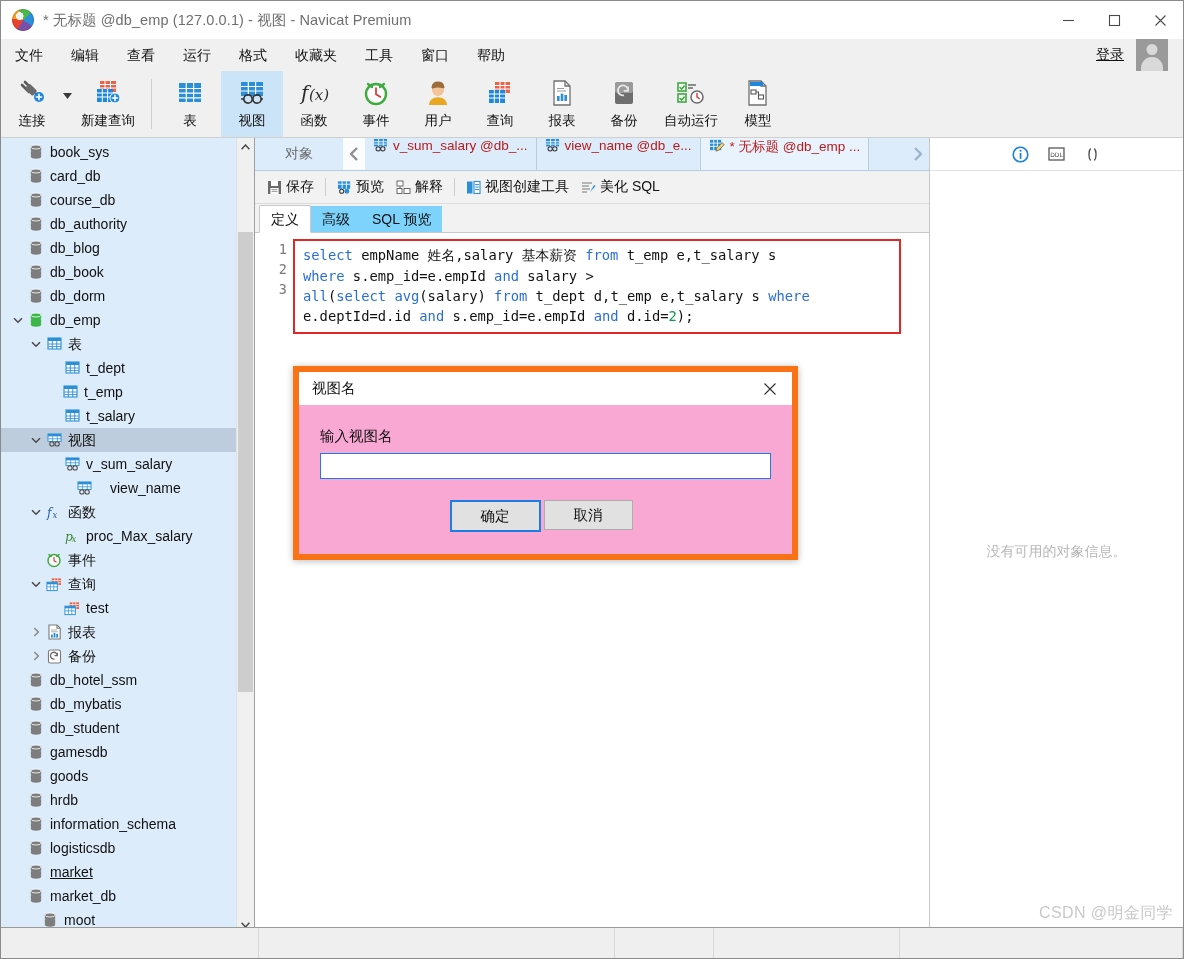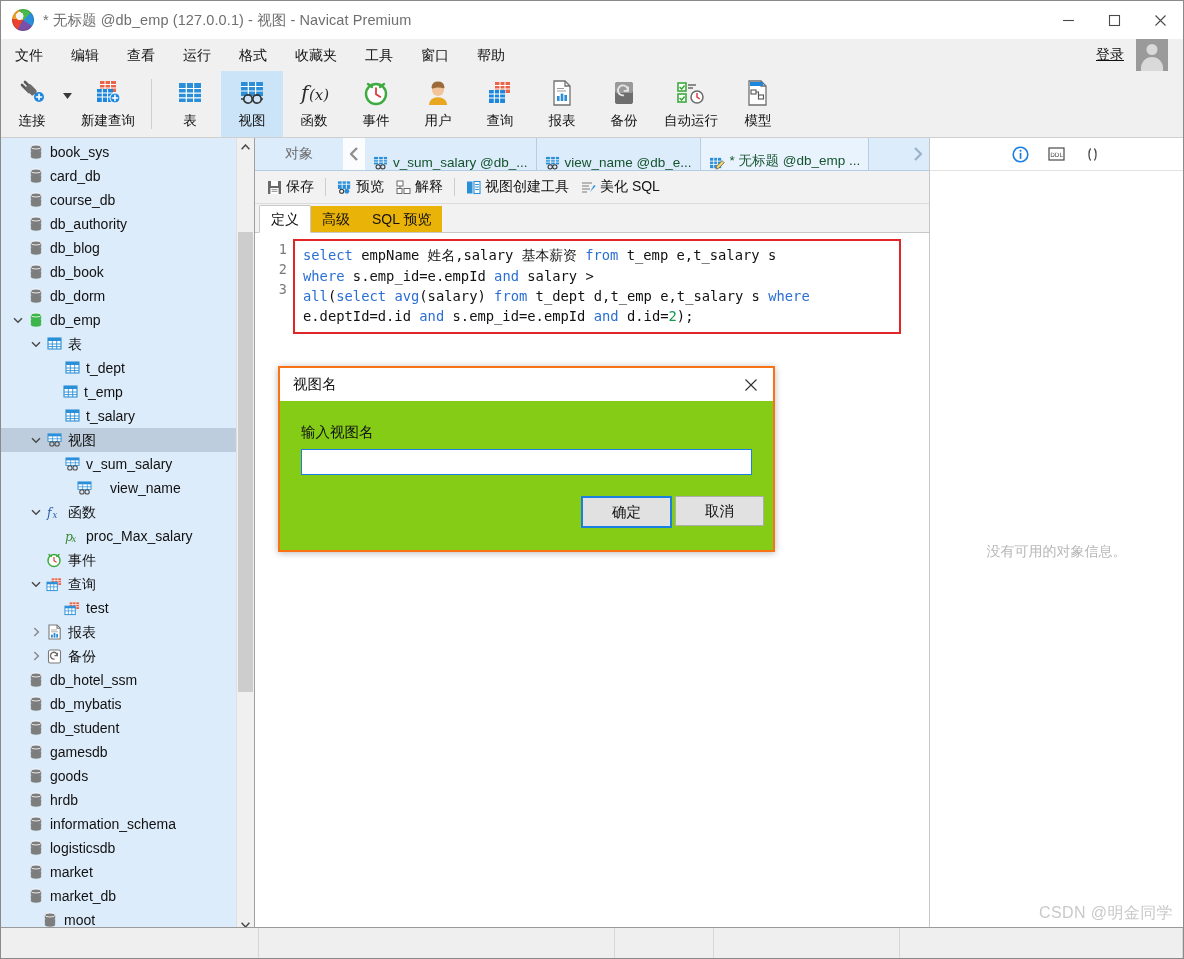--- a/index.html
+++ b/index.html
@@ -58,33 +58,33 @@
   .sb-arrow{height:17px;display:flex;align-items:center;justify-content:center;color:#606060;font-size:9px;}
   .sb-arrow.bottom{position:absolute;bottom:0;left:0;right:0;}
   .sb-thumb{position:absolute;left:1px;right:1px;top:94px;height:460px;background:#cdcdcd;}
 
   
   .center{flex:1;display:flex;flex-direction:column;background:#fff;position:relative;min-width:0;}
   .tabrow{height:32px;background:#dcecfb;display:flex;align-items:stretch;border-bottom:1px solid #b4cde4;}
   .objlabel{width:88px;display:flex;align-items:center;justify-content:center;color:#6a6a6a;font-size:14px;}
   .tabscroll{width:22px;display:flex;align-items:center;justify-content:center;background:#fbfcfe;color:#8a8a8a;}
   .tabs{display:flex;align-items:stretch;flex:1;min-width:0;}
-  .tab{display:flex;align-items:flex-end;padding:0 8px;font-size:13.5px;color:#14532d;
+  .tab{display:flex;align-items:flex-start;padding:0 8px;font-size:13.5px;color:#b91c1c;
        border-right:1px solid #b9cde0;max-width:175px;overflow:hidden;white-space:nowrap;background:#dcecfb;cursor:default;}
   .tab.active{background:#e8f3fd;}
   .tab .ti{margin-right:5px;display:flex;align-items:center;}
   .tabnext{width:22px;display:flex;align-items:center;justify-content:center;color:#9bb4cc;background:#dcecfb;}
 
   .subtoolbar{height:32px;background:#f2f2f2;display:flex;align-items:center;border-bottom:1px solid #dcdcdc;padding-left:6px;}
   .sbtn{display:flex;align-items:center;height:26px;padding:0 6px;font-size:14px;color:#111;cursor:default;}
   .sbtn .si{margin-right:4px;display:flex;align-items:center;}
   .sbsep{width:1px;height:18px;background:#cdcdcd;margin:0 5px;}
 
   .tabstrip{height:28px;background:#f2f2f2;display:flex;align-items:flex-end;border-bottom:1px solid #c8c8c8;padding-left:4px;}
-  .stab{height:26px;line-height:26px;padding:0 11px;font-size:14px;color:#111;background:#eab308;cursor:default;}
+  .stab{height:26px;line-height:26px;padding:0 11px;font-size:14px;color:#111;background:#7dd3fc;cursor:default;}
   .stab.active{background:#fff;border:1px solid #c8c8c8;border-bottom:1px solid #fff;margin-bottom:-1px;border-radius:2px 2px 0 0;}
 
   .editor{flex:1;background:#fff;position:relative;padding-top:6px;overflow:hidden;}
   .ed-wrap{display:flex;padding-left:6px;}
   .gutter{width:26px;text-align:right;padding-right:6px;color:#7a7a7a;
           font-family:"DejaVu Sans Mono","Liberation Mono",monospace;font-size:13.5px;line-height:20px;user-select:none;}
   .code{flex:1;border:2px solid #e02626;padding:4px 8px 6px 8px;box-sizing:border-box;
         font-family:"DejaVu Sans Mono","Liberation Mono",monospace;font-size:13.8px;line-height:20px;
         color:#111;white-space:pre-wrap;word-break:break-word;max-width:608px;}
   .kw{color:#2a6fd4;}
@@ -98,29 +98,29 @@
   .rp-body{flex:1;display:flex;align-items:center;justify-content:center;}
   .rp-empty{color:#b6b6b6;font-size:14px;}
 
   
   .statusbar{position:absolute;left:0;right:0;bottom:0;height:30px;background:#efefef;border-top:1px solid #9b9b9b;display:flex;}
   .st-seg{border-right:1px solid #d7d7d7;height:100%;}
   .watermark{position:absolute;right:10px;bottom:34px;color:#c9c9c9;font-size:16px;letter-spacing:.4px;}
 
   
   .overlay{position:absolute;left:0;top:0;right:0;bottom:0;}
-  .dialog{position:absolute;left:277px;top:365px;width:493px;background:#84cc16;
-          border:2px solid #f97316;box-shadow:0 1px 7px rgba(0,0,0,.28);}
+  .dialog{position:absolute;left:292px;top:365px;width:493px;background:#f9a8d4;
+          border:6px solid #f97316;box-shadow:0 1px 7px rgba(0,0,0,.28);}
   .dlg-title{height:33px;background:#fff;display:flex;align-items:center;padding-left:13px;font-size:14.5px;color:#111;}
   .dlg-x{margin-left:auto;width:44px;height:33px;display:flex;align-items:center;justify-content:center;color:#303030;cursor:default;}
   .dlg-body{padding:22px 21px 0 21px;}
   .dlg-lbl{font-size:14.5px;color:#111;margin-bottom:7px;}
   .dlg-input{width:100%;height:26px;box-sizing:border-box;border:1px solid #1a7fe0;background:#fff;
              padding:2px 5px;font-size:14px;font-family:"Liberation Sans","DejaVu Sans",sans-serif;outline:none;}
-  .dlg-btns{display:flex;justify-content:flex-end;gap:3px;padding:21px 9px 22px 0;}
+  .dlg-btns{display:flex;justify-content:center;gap:3px;padding:21px 9px 22px 0;}
   .dlg-btn{width:87px;height:28px;font-size:14.5px;background:#e1e1e1;border:1px solid #adadad;
            display:flex;align-items:center;justify-content:center;cursor:default;
            font-family:"Liberation Sans","DejaVu Sans",sans-serif;color:#111;}
   .dlg-btn.primary{border:2px solid #1a7fe0;background:#e1e1e1;}
 </style>
 </head>
 <body>
 
 <div class="app">
 
@@ -826,21 +826,21 @@
                   <path d="M2.8 7.2v3.2c0 1.1 2.3 2 5.2 2s5.2-.9 5.2-2V7.2z"></path>
                   <path d="M2.8 11.2v1.6c0 1.1 2.3 2 5.2 2s5.2-.9 5.2-2v-1.6z"></path>
                 </g>
                 <g fill="none" stroke="#fff" stroke-width=".8">
                   <ellipse cx="8" cy="3" rx="5.2" ry="2"></ellipse>
                 </g>
               </svg>
             </span>
             <span class="lbl">logisticsdb</span>
           </div>
-          <div class="node" style="padding-left: 9px;">
+          <div class="node" style="padding-left: 9px; text-decoration: underline;">
             <span class="arrow"></span>
             <span class="ico">
               <svg width="16" height="16" viewBox="0 0 16 16">
                 <g fill="#7d7d7d">
                   <ellipse cx="8" cy="3" rx="5.2" ry="2"></ellipse>
                   <path d="M2.8 3v3.3c0 1.1 2.3 2 5.2 2s5.2-.9 5.2-2V3z"></path>
                   <path d="M2.8 7.2v3.2c0 1.1 2.3 2 5.2 2s5.2-.9 5.2-2V7.2z"></path>
                   <path d="M2.8 11.2v1.6c0 1.1 2.3 2 5.2 2s5.2-.9 5.2-2v-1.6z"></path>
                 </g>
                 <g fill="none" stroke="#fff" stroke-width=".8">

